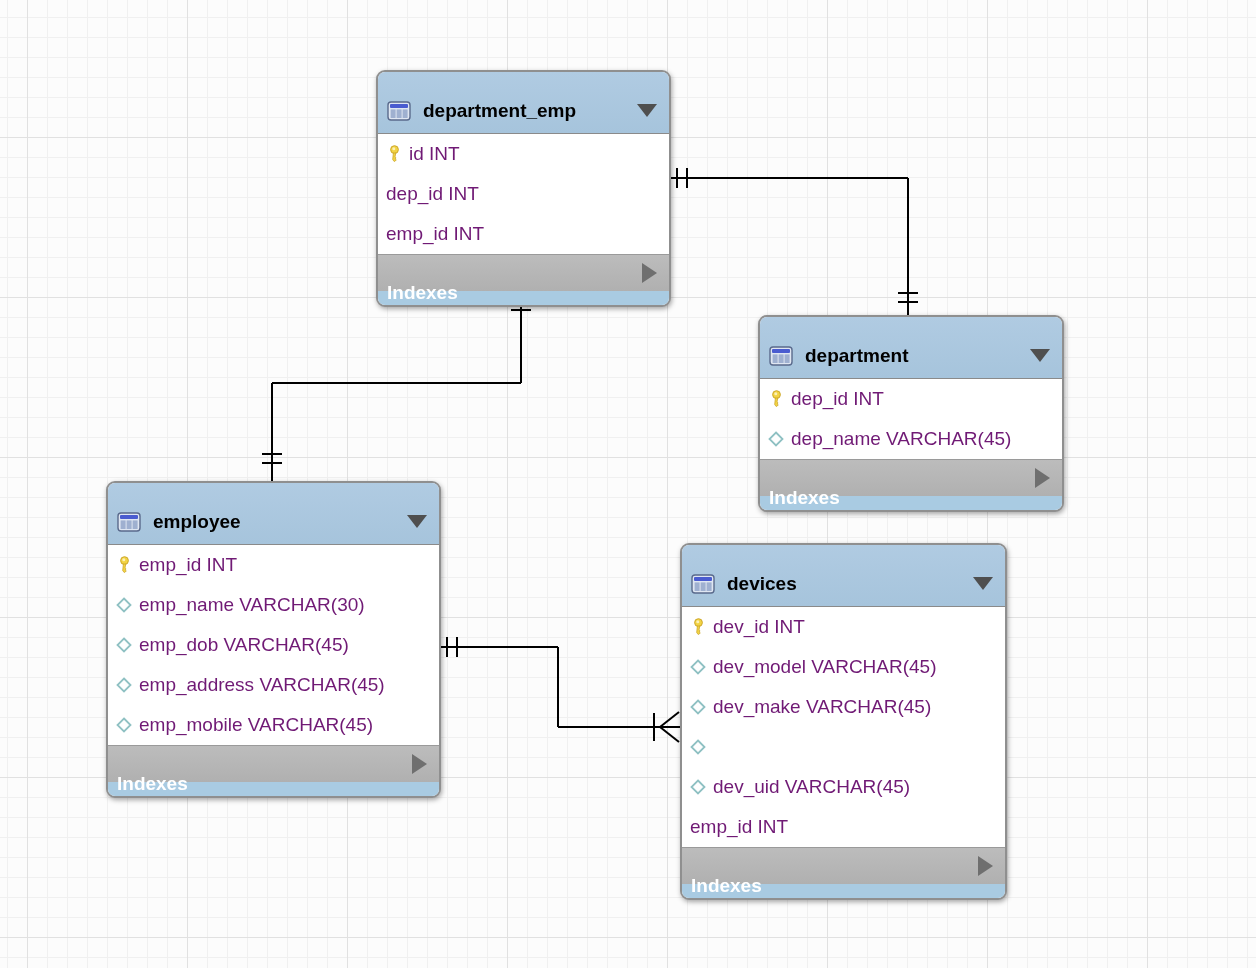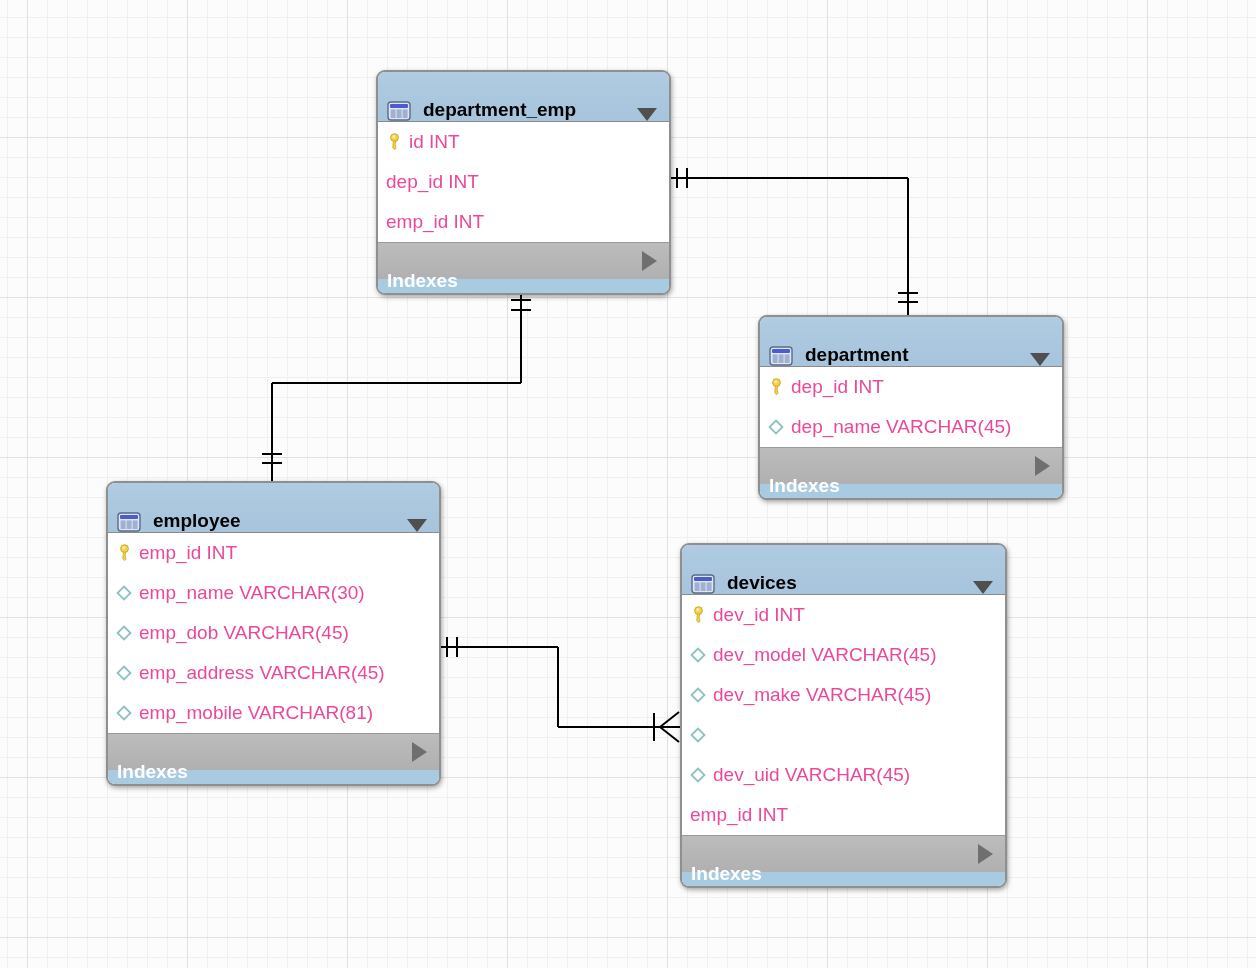--- a/index.html
+++ b/index.html
@@ -33,22 +33,22 @@
     border: 2px solid #8f8f8f;
     border-radius: 9px;
     background: #ffffff;
     box-shadow: 1px 2px 5px rgba(0,0,0,0.35);
     overflow: hidden;
   }
   .t-header {
     height: 45px;
     background: linear-gradient(180deg, #b0cbe2 0%, #a6c4dc 100%);
     display: flex;
-    align-items: flex-end;
-    padding: 4px 10px 0 9px;
+    align-items: center;
+    padding: 16px 10px 0 9px;
     border-bottom: 1px solid #8a8a8a;
   }
   .t-header .t-icon { display: flex; margin-right: 12px; }
   .t-name {
     font-weight: bold;
     font-size: 19px;
     color: #000;
     flex: 1;
     white-space: nowrap;
   }
@@ -60,21 +60,21 @@
     margin-right: 2px;
     cursor: pointer;
   }
   .t-rows { background: #fff; }
   .t-row {
     height: 40px;
     display: flex;
     align-items: center;
     padding: 0 8px;
     font-size: 19px;
-    color: #ec4899;
+    color: #701a75;
     white-space: nowrap;
   }
   .c-icon { display: flex; margin-right: 7px; width: 16px; justify-content: center; }
   .t-indexes {
     height: 36px;
     background: linear-gradient(180deg, #bcbcbc, #b0b0b0);
     border-top: 1px solid #9a9a9a;
     display: flex;
     align-items: center;
     padding: 0 12px 0 9px;
@@ -254,21 +254,21 @@
             </svg>
           </span>
           <span>emp_address VARCHAR(45)</span>
         </div>
         <div class="t-row">
           <span class="c-icon">
             <svg width="16" height="16" viewBox="0 0 16 16">
               <polygon points="8,1.5 14.5,8 8,14.5 1.5,8" fill="#fdfefe" stroke="#8fc1c3" stroke-width="1.8"></polygon>
             </svg>
           </span>
-          <span>emp_mobile VARCHAR(81)</span>
+          <span>emp_mobile VARCHAR(45)</span>
         </div>
       </div>
       <div class="t-indexes">
         <span class="idx-label">Indexes</span>
         <span class="idx-arrow"></span>
       </div>
       <div class="t-strip"></div>
     </div>
     <div class="db-table" style="left: 680px; top: 543px; width: 323px;">
       <div class="t-header">

